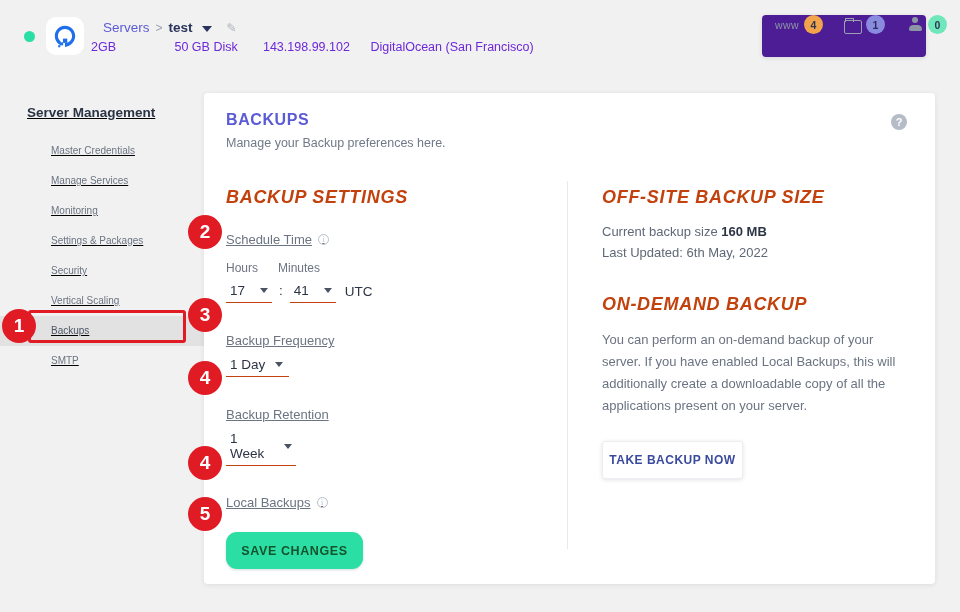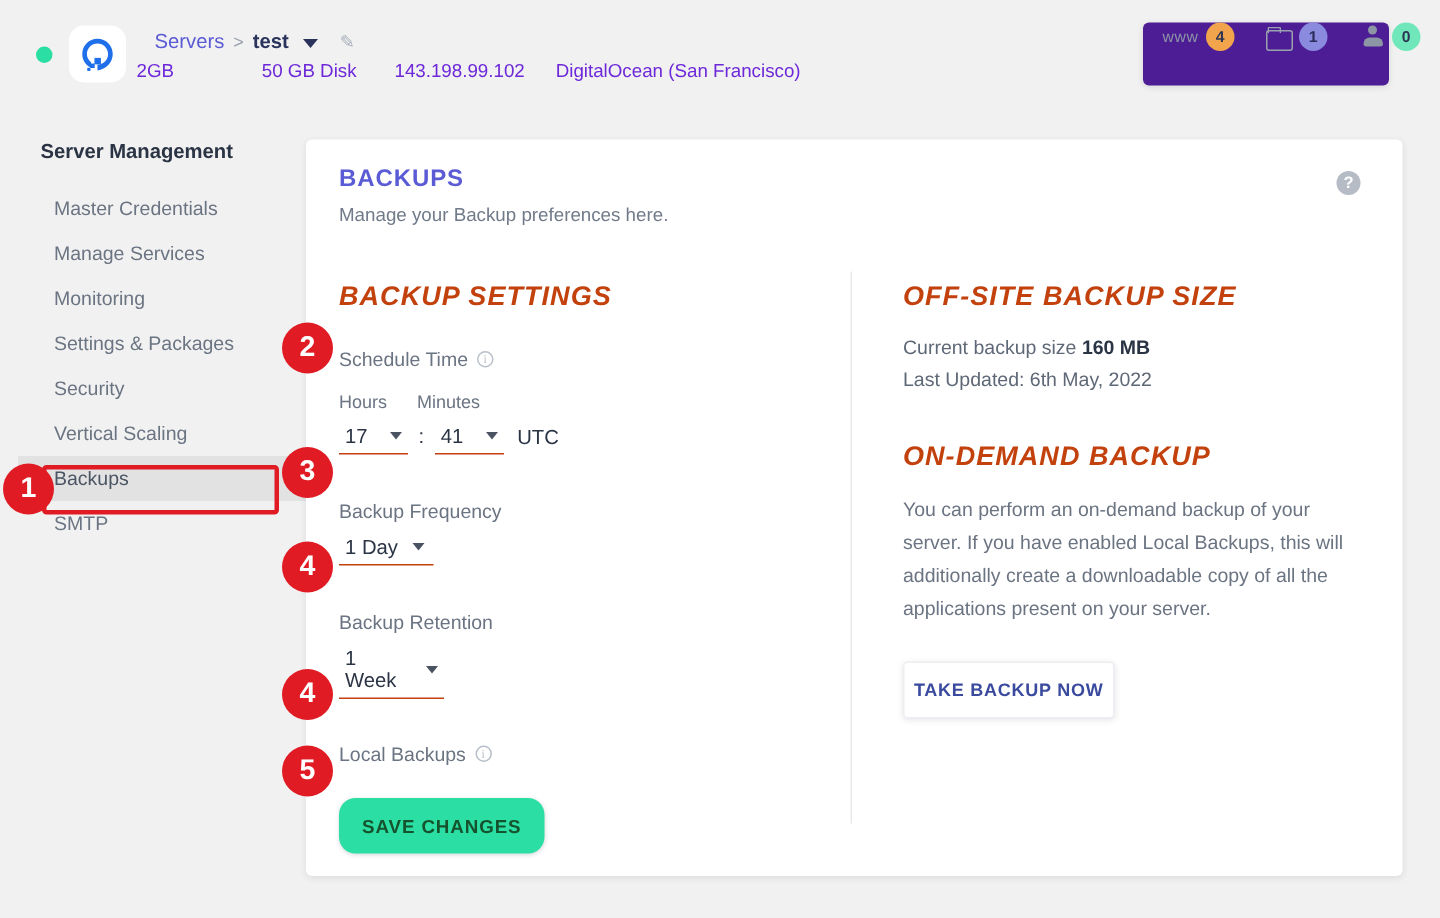--- a/index.html
+++ b/index.html
@@ -84,29 +84,29 @@
   .ico-user::before {
     content:""; position:absolute; left:4.5px; top:0; width:6px; height:6px;
     border-radius:50%; background:#8d96a5;
   }
   .ico-user::after {
     content:""; position:absolute; left:1px; top:7.5px; width:13px; height:6px;
     border-radius:7px 7px 3px 3px; background:#8d96a5;
   }
 
   
-  .sidebar { position: absolute; left: 0; top: 93px; width: 216px; }
+  .sidebar { position: absolute; left: 0; top: 105px; width: 216px; text-decoration: underline; }
   .side-title {
     font-size: 13.5px; font-weight: bold; color: #2b3445;
     padding-left: 27px; margin-bottom: 16px;
   }
   .side-item {
     height: 30px; line-height: 30px;
-    padding-left: 24px;
-    font-size: 13px; color: #6b7482; margin-left: 12px;
+    padding-left: 51px;
+    font-size: 10px; color: #6b7482;
   }
   .side-item.active { background: #e2e2e2; color: #4b5563; }
 
   
   .card {
     position: absolute; left: 204px; top: 93px;
     width: 731px; height: 491px;
     background: #fff; border-radius: 4px;
     box-shadow: 0 1px 5px rgba(40,50,70,.10);
   }
@@ -132,21 +132,21 @@
   }
 
   
   .lcol { position: absolute; left: 22px; top: 94px; width: 330px; }
   .sec-head {
     font-size: 18px; font-weight: bold; letter-spacing: .7px;
     color: #c2410c; margin-bottom: 24px; font-style: italic;
   }
   .field-label {
     font-size: 13px; color: #6b7482;
-    display: flex; align-items: center; gap: 6px;
+    display: flex; align-items: center; gap: 6px; text-decoration: underline;
   }
   .info-i {
     width: 11px; height: 11px; border-radius: 50%;
     border: 1px solid #b9bfc8; color: #b9bfc8;
     font-size: 8px; line-height: 9px; text-align: center;
     font-family: "Liberation Serif", serif;
   }
   .subcap { font-size: 12px; color: #6b7482; }
   .time-row { display: flex; align-items: flex-end; margin-top: 8px; }
   .sel {

